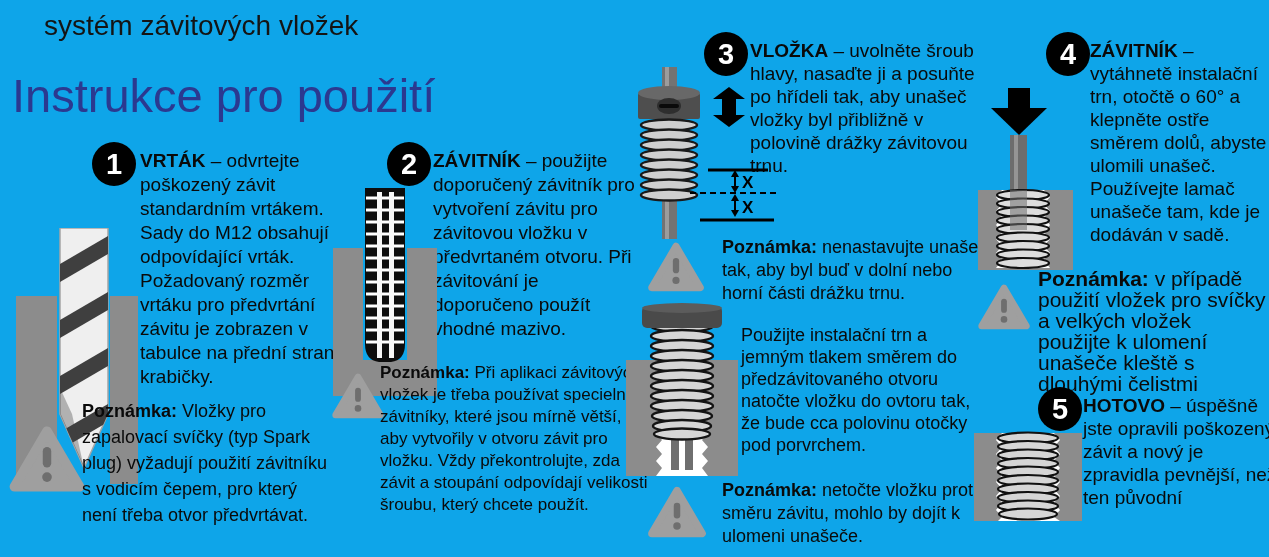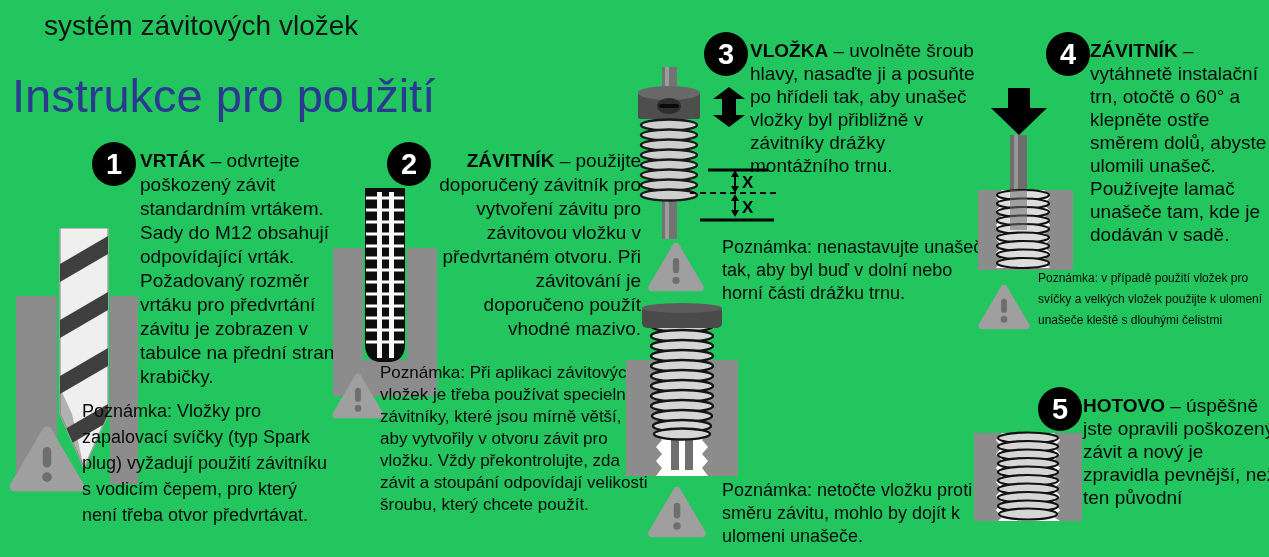--- a/index.html
+++ b/index.html
@@ -1,29 +1,29 @@
 <!DOCTYPE html>
 <html><head>
 <meta charset="utf-8">
 <style>
   html,body{margin:0;padding:0;background:#fff;}
-  .canvas{position:relative;width:1269px;height:557px;background:#22c55e;overflow:hidden;
+  .canvas{position:relative;width:1269px;height:557px;background:#0ea5e9;overflow:hidden;
           font-family:"Liberation Sans", sans-serif;color:#0a0a0a;}
   .abs{position:absolute;}
   .subtitle{left:44px;top:10px;font-size:28px;color:#141414;white-space:nowrap;}
   .title{left:12px;top:68px;font-size:47px;color:#2b3990;white-space:nowrap;}
   .badge{width:44px;height:44px;border-radius:50%;background:#000;color:#fff;
          font-weight:bold;font-size:29px;display:flex;align-items:center;justify-content:center;}
   .step-text{font-size:19px;line-height:24px;}
   .step-text b{font-size:19px;margin-top:33px;}
   .tight{line-height:23px;}
   .note{font-size:18px;line-height:26px;}
-  .note .lbl{font-weight:normal;}
+  .note .lbl{font-weight:bold;}
   .note-sm{font-size:17px;line-height:22px;}
-  .note-c4{font-size:12px;line-height:21px;}
+  .note-c4{font-size:21px;line-height:21px;}
   .para{font-size:18px;line-height:22px;}
   svg{display:block;}
 </style>
 </head>
 <body>
 
 <div class="canvas">
 
   <div class="abs subtitle">systém závitových vložek</div>
   <div class="abs title">Instrukce pro použití</div>
@@ -58,21 +58,21 @@
     <rect x="28.5" y="19" width="7" height="17" rx="3.5" fill="#6e6e6e"></rect>
     <circle cx="32" cy="44" r="4" fill="#6e6e6e"></circle>
   </svg>
   <div class="abs note" style="left:82px;top:398px;width:252px;">
     <span class="lbl">Poznámka:</span><span> Vložky pro zapalovací svíčky (typ Spark plug) vyžadují použití závitníku s vodicím čepem, pro který není třeba otvor předvrtávat.</span>
   </div>
 
   <div class="abs badge" style="left:387px;top:142px;">
     <span>2</span>
   </div>
-  <div class="abs step-text" style="left:433px;top:149px;width:208px;text-align:right;">
+  <div class="abs step-text" style="left:433px;top:149px;width:208px;">
     <b>ZÁVITNÍK</b><span> – použijte doporučený závitník pro vytvoření závitu pro závitovou vložku v předvrtaném otvoru. Při závitování je doporučeno použít vhodné mazivo.</span>
   </div>
 
   <svg class="abs" style="left:331px;top:184px;" width="108" height="214" viewBox="0 0 108 214">
     <rect x="2" y="64" width="30" height="148" fill="#8c8c8c"></rect>
     <rect x="76" y="64" width="30" height="148" fill="#8c8c8c"></rect>
     <rect x="30" y="176" width="48" height="36" fill="#8c8c8c"></rect>
     <path d="M34,4 H74 V160 Q74,176 60,178 H48 Q34,176 34,160 Z" fill="#0d0d0d"></path>
     <g stroke="#ffffff" stroke-width="3">
       <line x1="35" y1="14" x2="73" y2="14"></line>
@@ -99,21 +99,21 @@
     <circle cx="32" cy="44" r="4" fill="#6e6e6e"></circle>
   </svg>
   <div class="abs note note-sm" style="left:380px;top:362px;width:272px;">
     <span class="lbl">Poznámka:</span><span> Při aplikaci závitových vložek je třeba používat specielní závitníky, které jsou mírně větší, aby vytvořily v otvoru závit pro vložku. Vždy překontrolujte, zda závit a stoupání odpovídají velikosti šroubu, který chcete použít.</span>
   </div>
 
   <div class="abs badge" style="left:704px;top:32px;">
     <span>3</span>
   </div>
   <div class="abs step-text tight" style="left:750px;top:39px;width:225px;">
-    <b>VLOŽKA</b><span> – uvolněte šroub hlavy, nasaďte ji a posuňte po hřídeli tak, aby unašeč vložky byl přibližně v závitníky drážky montážního trnu.</span>
+    <b>VLOŽKA</b><span> – uvolněte šroub hlavy, nasaďte ji a posuňte po hřídeli tak, aby unašeč vložky byl přibližně v polovině drážky závitovou trnu.</span>
   </div>
 
   <svg class="abs" style="left:632px;top:33px;" width="80" height="212" viewBox="0 0 80 212">
     <rect x="30" y="34" width="15" height="172" fill="#737373"></rect>
     <rect x="33" y="34" width="4" height="172" fill="#9c9c9c"></rect>
     <rect x="6" y="60" width="62" height="26" rx="2" fill="#4e4e4e"></rect>
     <ellipse cx="37" cy="60" rx="31" ry="7" fill="#686868"></ellipse>
     <ellipse cx="37" cy="73" rx="12" ry="8" fill="#2e2e2e"></ellipse>
     <rect x="27" y="71" width="20" height="4" rx="2" fill="#0a0a0a"></rect>
     <g fill="#cfcfcf" stroke="#1a1a1a" stroke-width="2.5">
@@ -171,20 +171,21 @@
         <ellipse cx="58" cy="96" rx="31" ry="6"></ellipse>
       <ellipse cx="58" cy="106" rx="31" ry="6"></ellipse>
         <ellipse cx="58" cy="116" rx="30" ry="6"></ellipse>
       <ellipse cx="58" cy="126" rx="29" ry="6"></ellipse>
         <ellipse cx="58" cy="134" rx="28" ry="5.5"></ellipse>
     </g>
     <rect x="18" y="6" width="80" height="22" rx="5" fill="#4a4a4a"></rect>
     <ellipse cx="58" cy="8" rx="40" ry="5" fill="#5c5c5c"></ellipse>
   </svg>
 
+  <div class="abs para" style="left:741px;top:324px;width:252px;">Použijte instalační trn a jemným tlakem směrem do předzávitovaného otvoru natočte vložku do ovtoru tak, že bude cca polovinu otočky pod porvrchem.</div>
 
   <svg class="abs" style="left:647px;top:485px;" width="60" height="54" viewBox="0 0 64 58">
     <path d="M32,6 L59,52 L5,52 Z" fill="#9f9f9f" stroke="#9f9f9f" stroke-width="8" stroke-linejoin="round"></path>
     <rect x="28.5" y="19" width="7" height="17" rx="3.5" fill="#6e6e6e"></rect>
     <circle cx="32" cy="44" r="4" fill="#6e6e6e"></circle>
   </svg>
   <div class="abs note" style="left:722px;top:479px;width:262px;line-height:23px;">
     <span class="lbl">Poznámka:</span><span> netočte vložku proti směru závitu, mohlo by dojít k ulomeni unašeče.</span>
   </div>
 

